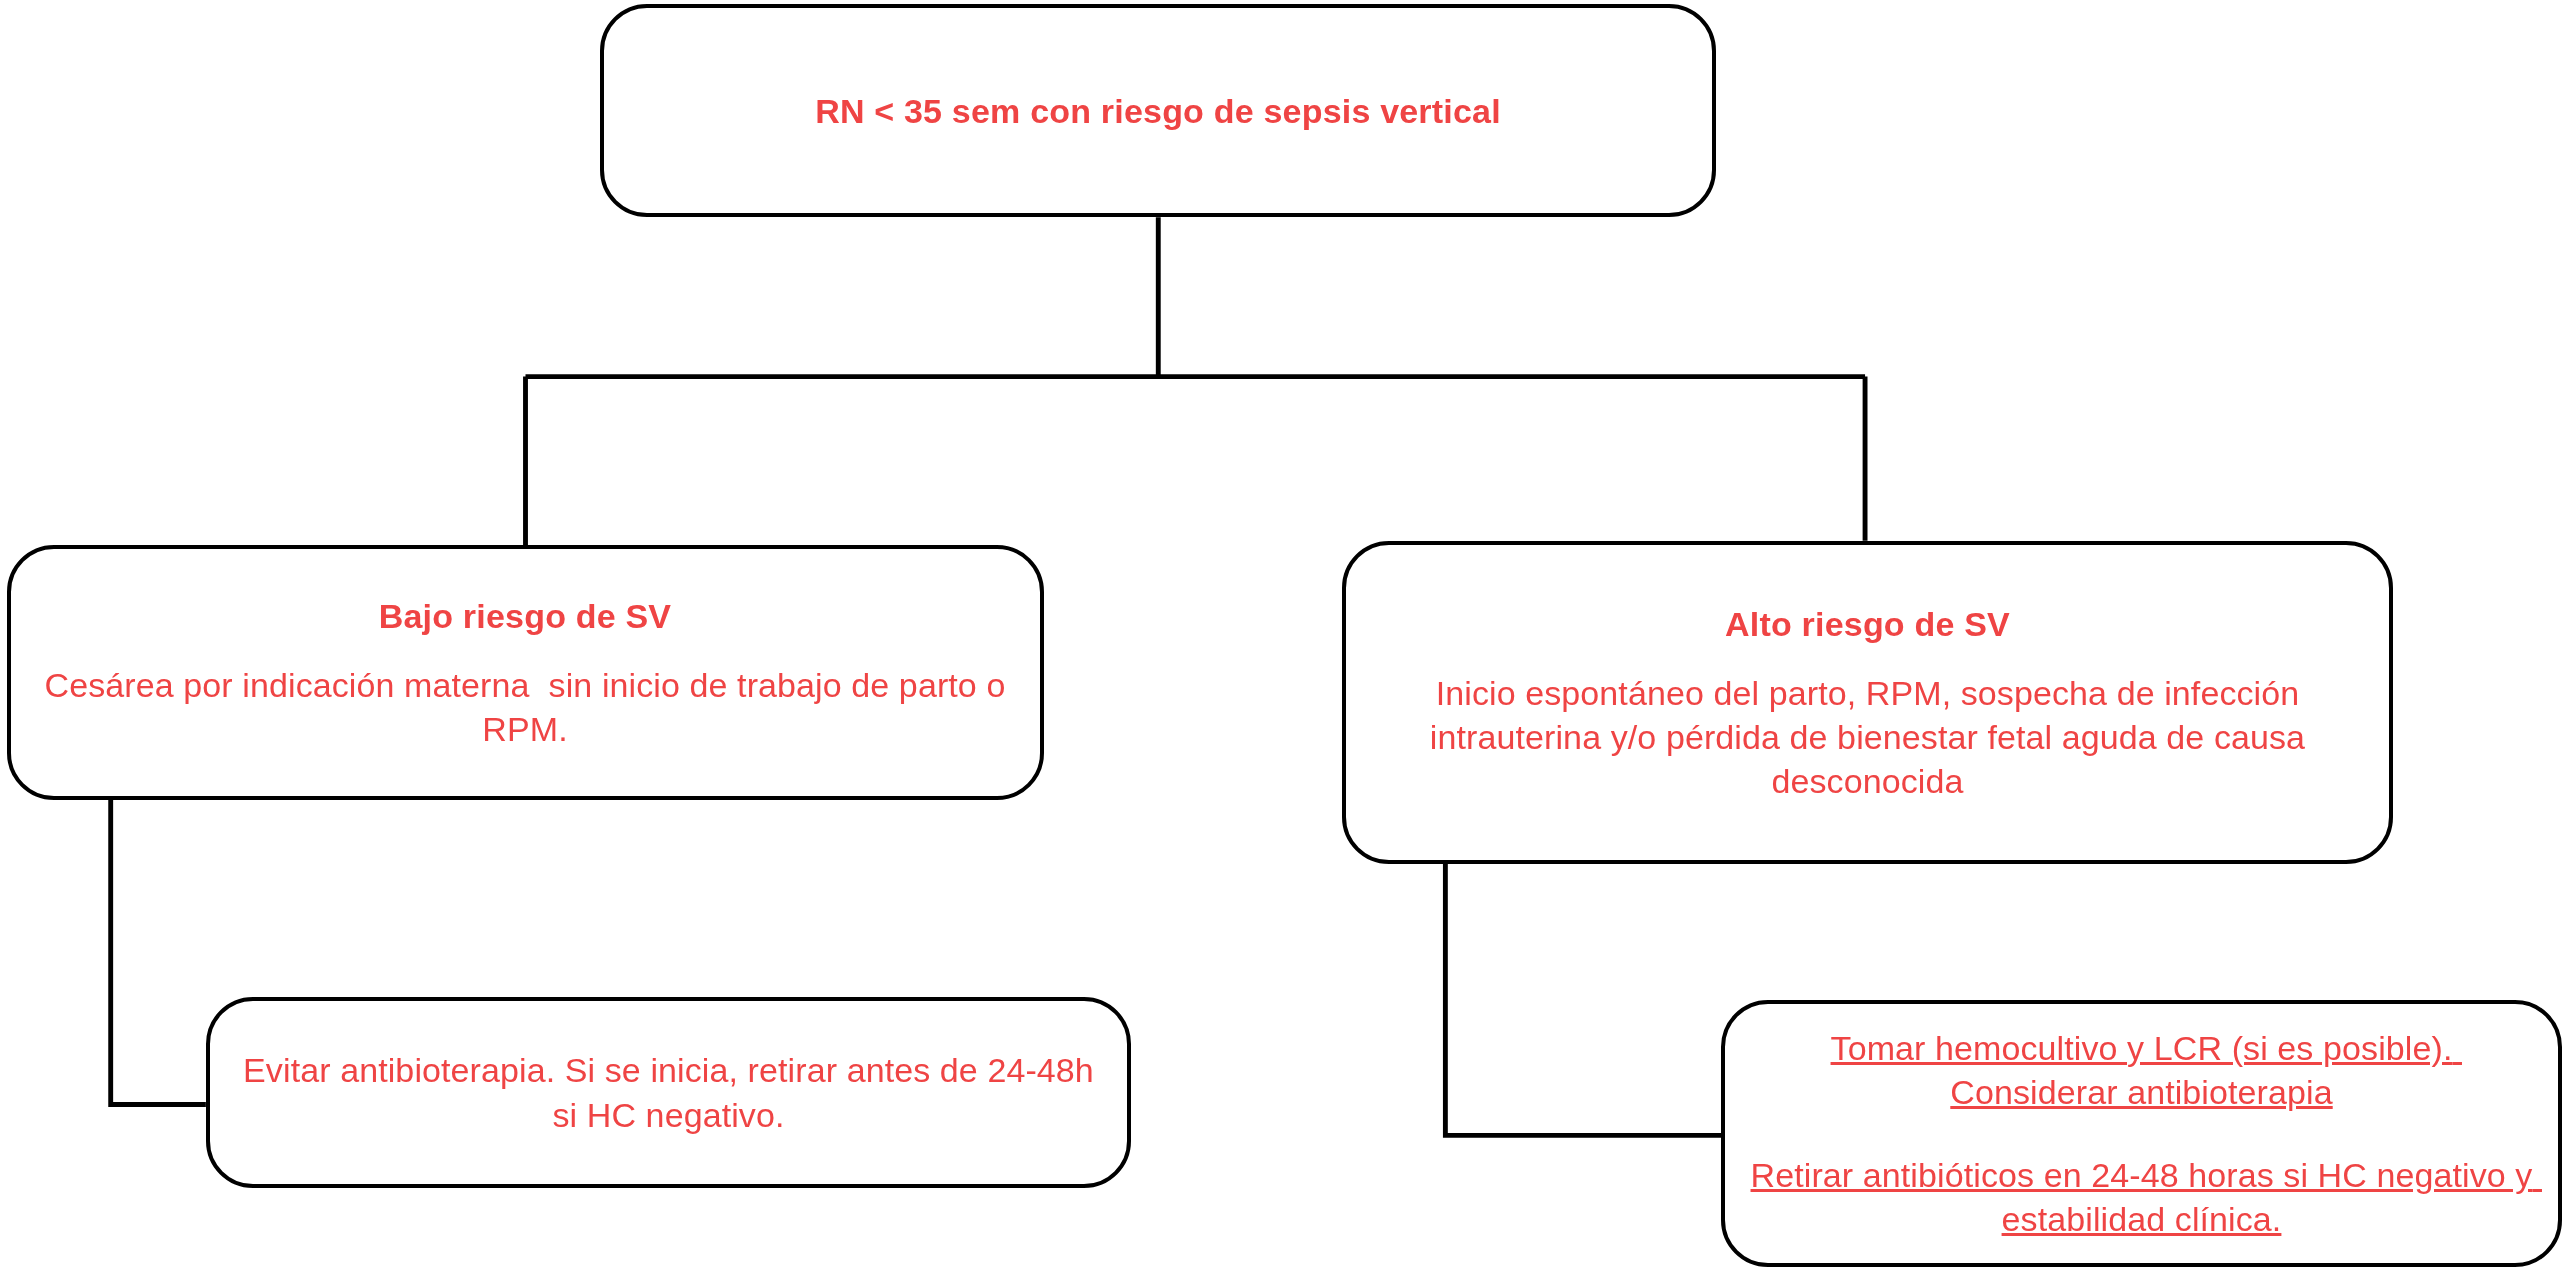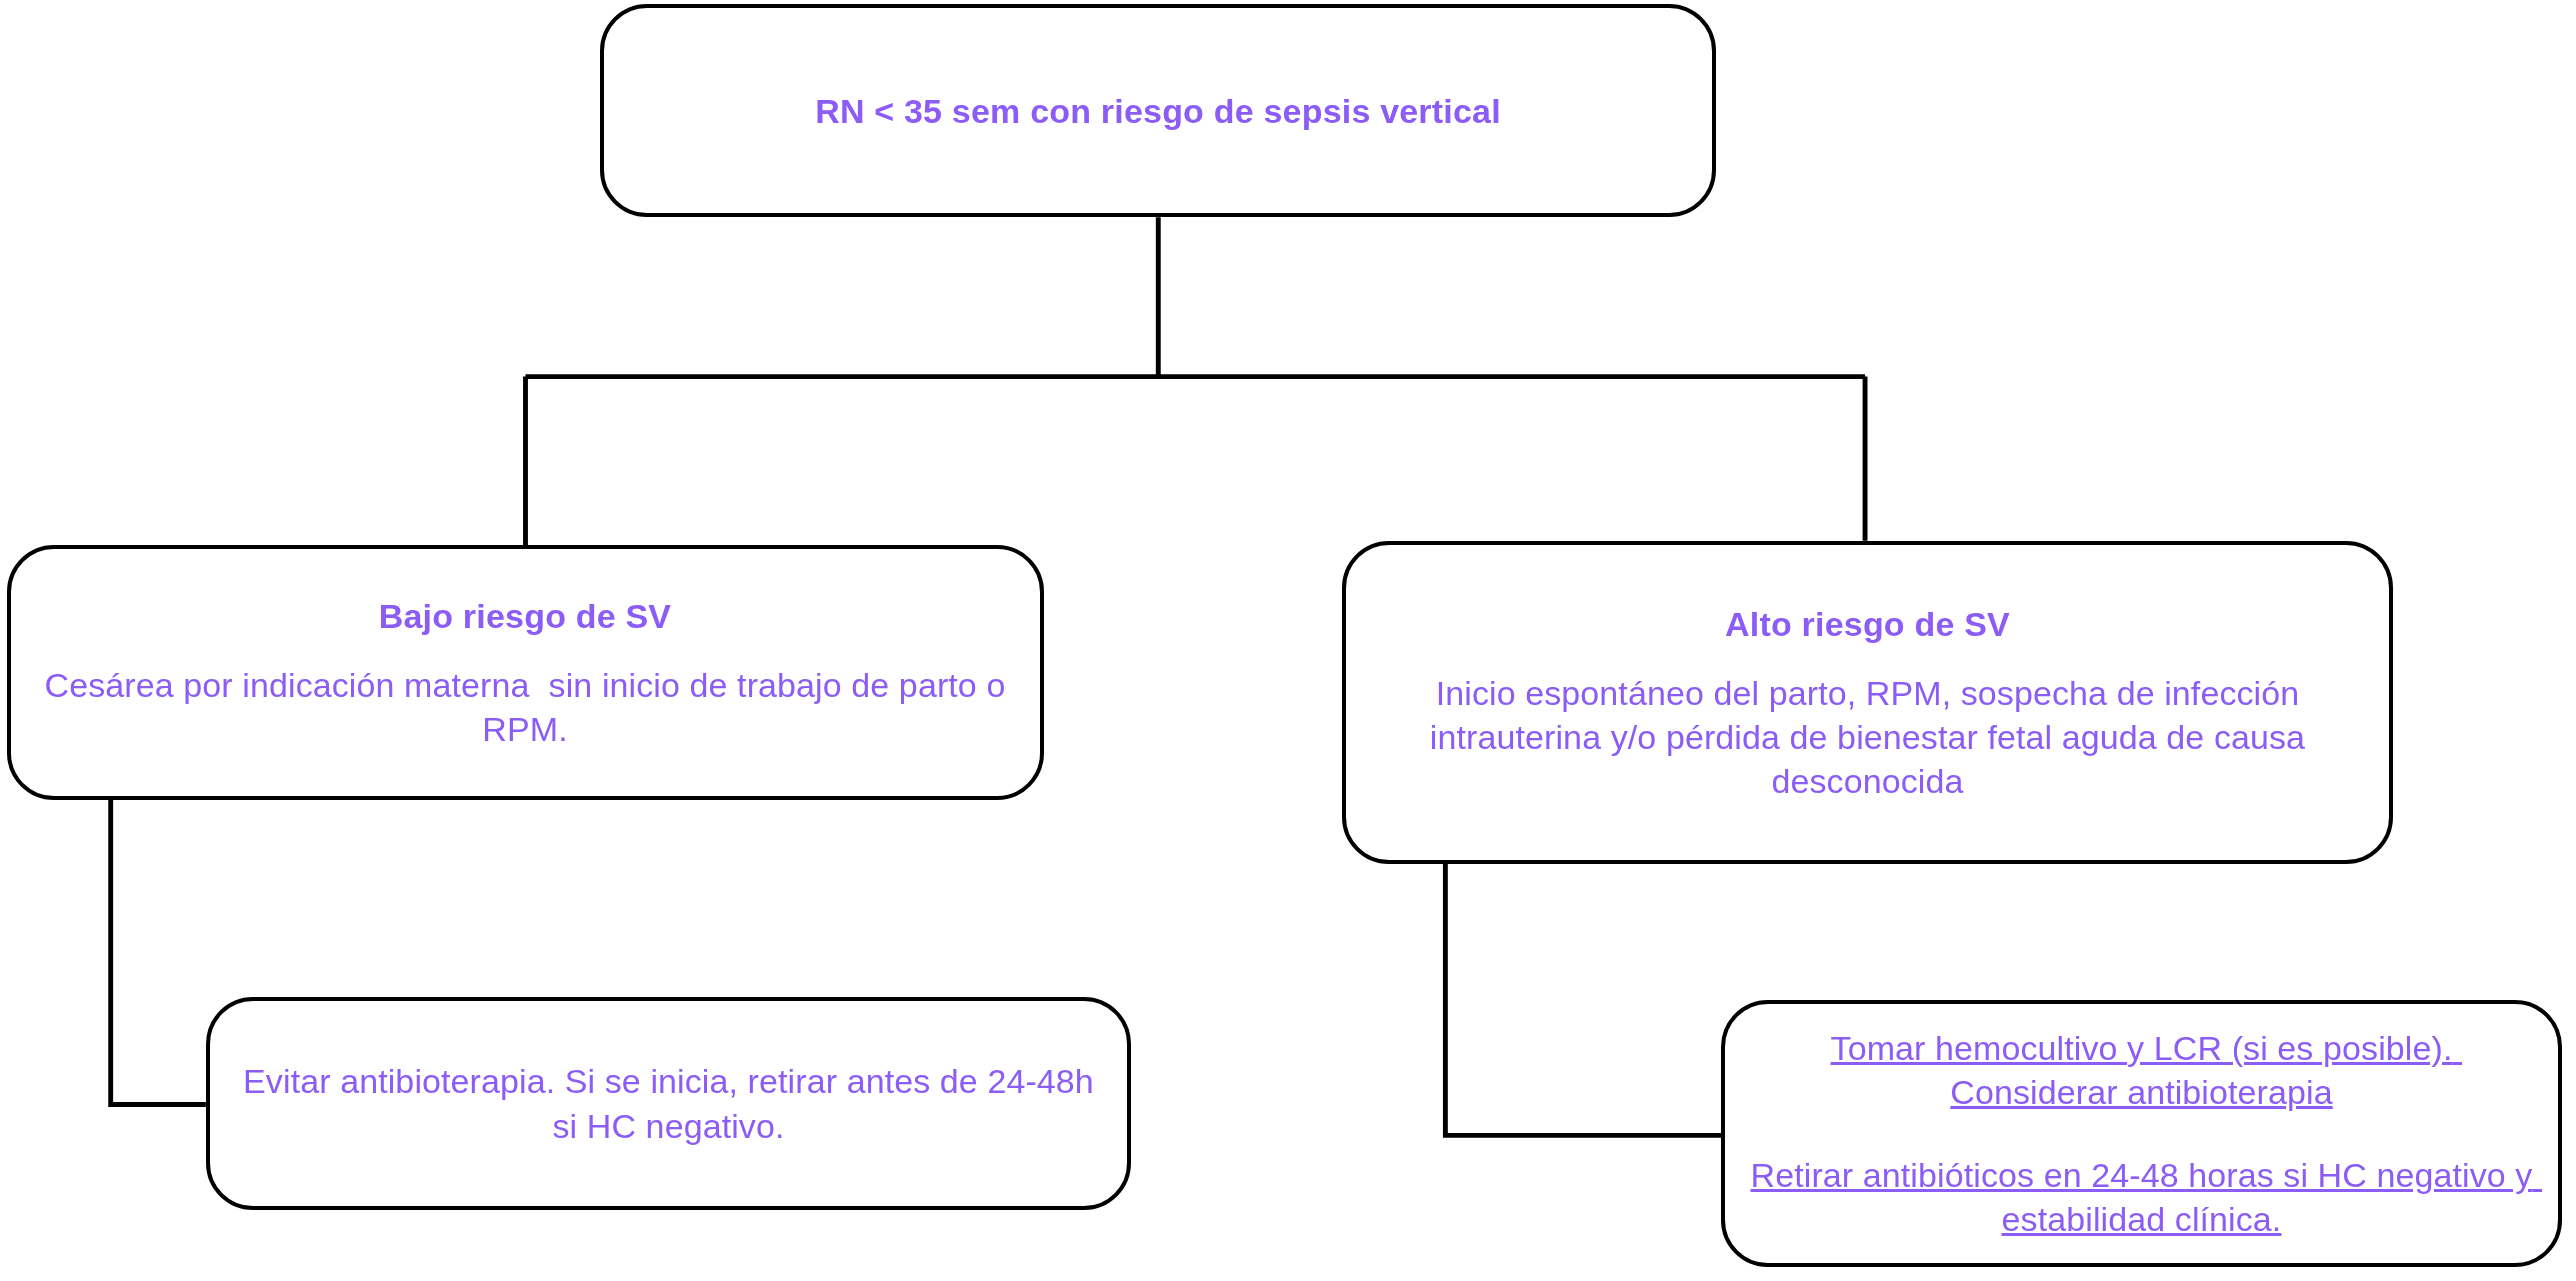--- a/index.html
+++ b/index.html
@@ -6,21 +6,21 @@
     margin: 0;
     padding: 0;
     background: #ffffff;
   }
   #canvas {
     position: relative;
     width: 2576px;
     height: 1281px;
     background: #ffffff;
     font-family: "Liberation Sans", sans-serif;
-    color: #8b5cf6;
+    color: #ef4444;
     overflow: hidden;
   }
   #connector-layer {
     position: absolute;
     left: 0;
     top: 0;
     width: 2576px;
     height: 1281px;
     pointer-events: none;
   }
@@ -52,21 +52,21 @@
     letter-spacing: 0.1px;
     white-space: pre-wrap;
   }
   .gap-after-title { margin-top: 24.4px; }
   .gap-between-paras { margin-top: 39px; }
 
   
   #node-root       { left: 600px;  top: 4.1px;    width: 1116px; height: 213px; }
   #node-low-risk   { left: 6.5px;    top: 545px;  width: 1037px; height: 255px; }
   #node-high-risk  { left: 1342px; top: 541px;  width: 1051px; height: 323px; }
-  #node-low-action { left: 206px;  top: 997px; width: 925px; height: 213px; }
+  #node-low-action { left: 206px;  top: 997px; width: 925px; height: 191px; }
   #node-high-action{ left: 1721px; top: 1000px; width: 841px; height: 267px; text-decoration: underline; }
 
   #node-high-action { padding: 8.1px 21px; }
 </style>
 </head>
 <body>
 
 <div id="canvas">
 
   <svg id="connector-layer" viewBox="0 0 3167 1575" width="2576" height="1281" xmlns="http://www.w3.org/2000/svg">

